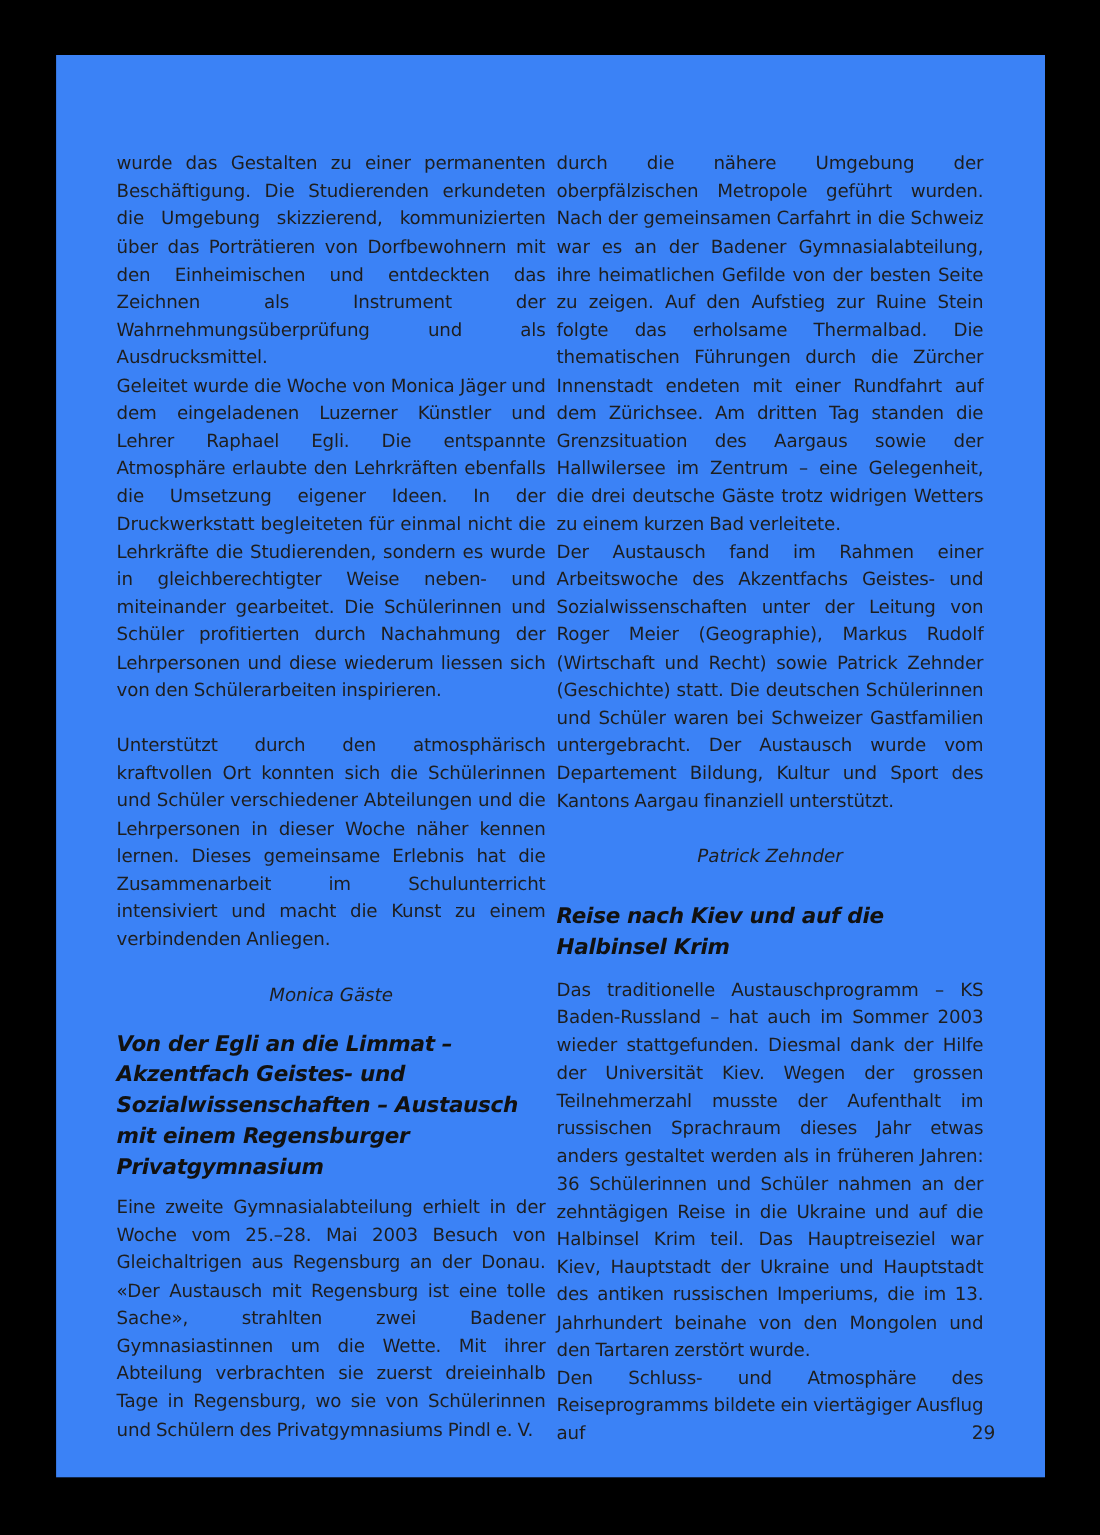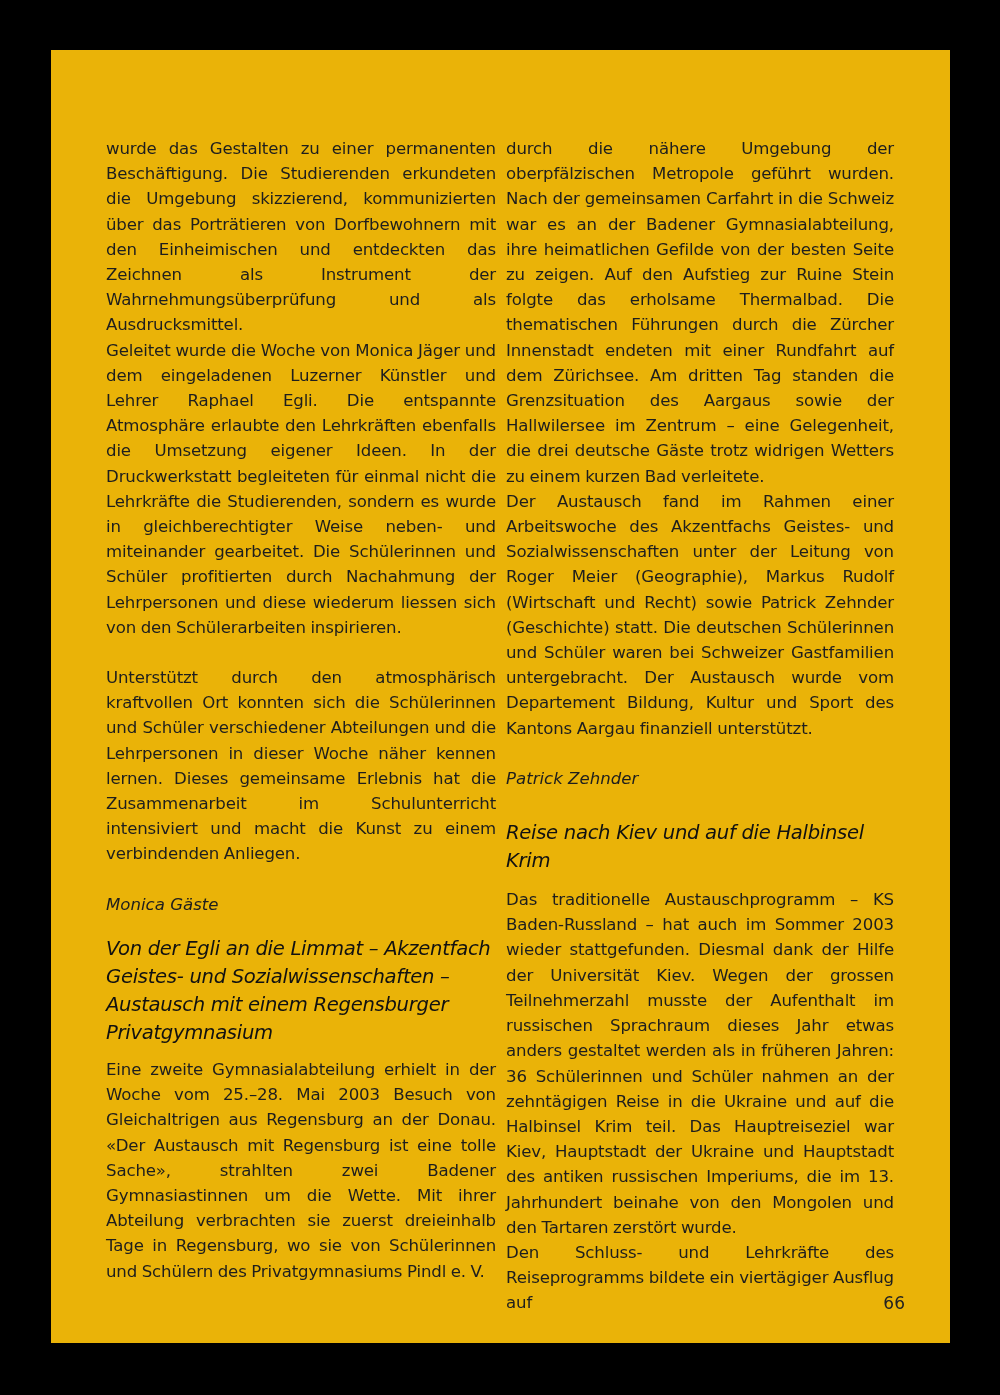--- a/index.html
+++ b/index.html
@@ -13,21 +13,21 @@
     position: relative;
     overflow: hidden;
     font-family: "DejaVu Sans", "Liberation Sans", sans-serif;
   }
   .page {
     position: absolute;
     left: 51px;
     top: 50px;
     width: 899px;
     height: 1293px;
-    background: #eab308;
+    background: #3b82f6;
   }
   .col {
     position: absolute;
     top: 86px;
     width: 390px;
     color: #1e1e1e;
   }
   .col-left { left: 55px; }
   .col-right { left: 455px; width: 388px; }
   .para {
@@ -35,27 +35,27 @@
     font-size: 16.6px;
     line-height: 25.2px;
     text-align: justify;
     hyphens: manual;
     letter-spacing: -0.15px;
     word-spacing: -0.5px;
   }
   .gap { height: 25px; }
   .author {
     font-style: italic;
-    text-align: left;
+    text-align: center;
     font-size: 16.6px;
     line-height: 25.2px;
     margin: 0;
   }
   .heading {
-    font-weight: normal;
+    font-weight: bold;
     font-style: italic;
     font-size: 19.6px;
     line-height: 28px;
     margin: 0;
     color: #111111;
     letter-spacing: -0.3px;
   }
   .page-number {
     position: absolute;
     right: 45px;
@@ -84,17 +84,17 @@
 
   <div class="col col-right">
     <p class="para">durch die nähere Umgebung der oberpfälzischen Metropole geführt wurden. Nach der gemeinsamen Carfahrt in die Schweiz war es an der Badener Gymnasialabteilung, ihre heimatlichen Gefilde von der besten Seite zu zeigen. Auf den Aufstieg zur Ruine Stein folgte das erholsame Thermalbad. Die thematischen Führungen durch die Zürcher Innenstadt endeten mit einer Rundfahrt auf dem Zürichsee. Am dritten Tag standen die Grenzsituation des Aargaus sowie der Hallwilersee im Zentrum – eine Gelegenheit, die drei deutsche Gäste trotz widrigen Wetters zu einem kurzen Bad verleitete.</p>
     <p class="para">Der Austausch fand im Rahmen einer Arbeitswoche des Akzentfachs Geistes- und Sozialwissenschaften unter der Leitung von Roger Meier (Geographie), Markus Rudolf (Wirtschaft und Recht) sowie Patrick Zehnder (Geschichte) statt. Die deutschen Schülerinnen und Schüler waren bei Schweizer Gastfamilien untergebracht. Der Austausch wurde vom Departement Bildung, Kultur und Sport des Kantons Aargau finanziell unterstützt.</p>
     <div class="gap"></div>
     <p class="author">Patrick Zehnder</p>
     <div class="gap" style="height:28px"></div>
     <h2 class="heading">Reise nach Kiev und auf die Halbinsel Krim</h2>
     <div class="gap" style="height:12px"></div>
     <p class="para">Das traditionelle Austauschprogramm – KS Baden-Russland – hat auch im Sommer 2003 wieder stattgefunden. Diesmal dank der Hilfe der Universität Kiev. Wegen der grossen Teilnehmerzahl musste der Aufenthalt im russischen Sprachraum dieses Jahr etwas anders gestaltet werden als in früheren Jahren: 36 Schülerinnen und Schüler nahmen an der zehntägigen Reise in die Ukraine und auf die Halbinsel Krim teil. Das Hauptreiseziel war Kiev, Hauptstadt der Ukraine und Hauptstadt des antiken russischen Imperiums, die im 13. Jahrhundert beinahe von den Mongolen und den Tartaren zerstört wurde.</p>
-    <p class="para">Den Schluss- und Lehrkräfte des Reiseprogramms bildete ein viertägiger Ausflug auf</p>
+    <p class="para">Den Schluss- und Atmosphäre des Reiseprogramms bildete ein viertägiger Ausflug auf</p>
   </div>
 
-  <div class="page-number">66</div>
+  <div class="page-number">29</div>
 </div>
 
 </body></html>

